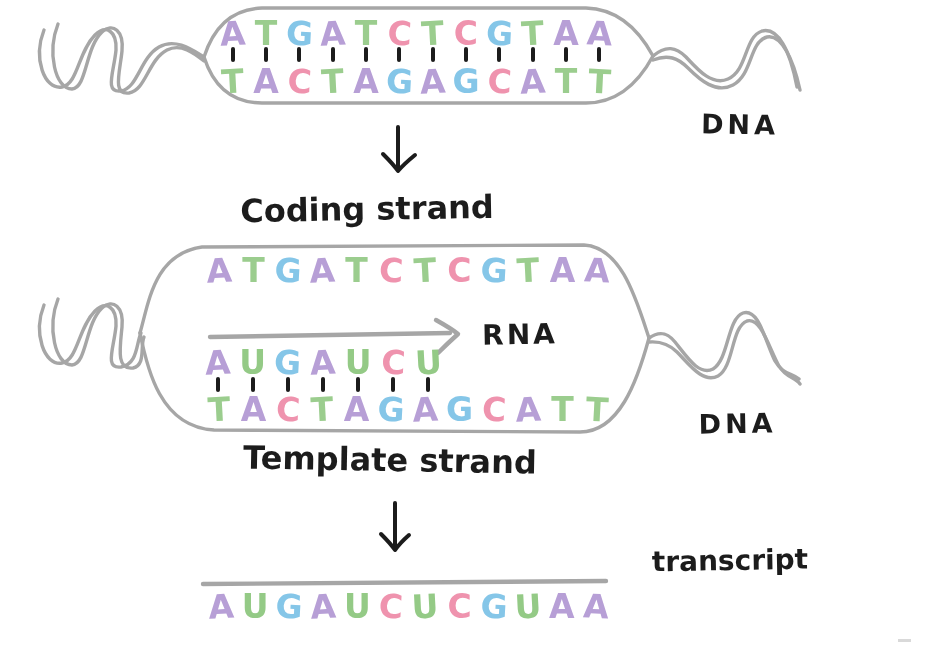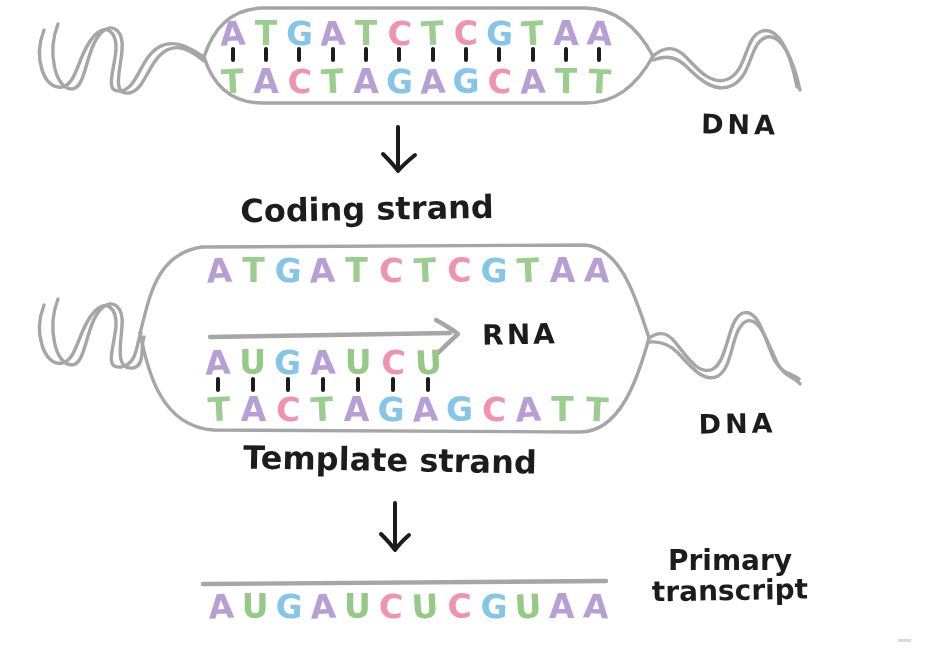--- a/index.html
+++ b/index.html
@@ -233,17 +233,16 @@
       <span class="base" style="color: rgb(239, 147, 174);">C</span>
       <span class="base" style="color: rgb(148, 202, 134);">U</span>
       <span class="base" style="color: rgb(239, 147, 174);">C</span>
       <span class="base" style="color: rgb(133, 198, 232);">G</span>
       <span class="base" style="color: rgb(148, 202, 134);">U</span>
       <span class="base" style="color: rgb(183, 159, 214);">A</span>
       <span class="base" style="color: rgb(183, 159, 214);">A</span>
     </div>
 
   <div class="label" style="left:625px;top:546px;width:210px;font-size:28px;line-height:30px;white-space:normal;">
-    <div>Primary</div>
     <div class="handw1">transcript</div>
   </div>
 
 </div>
 
 </body></html>

